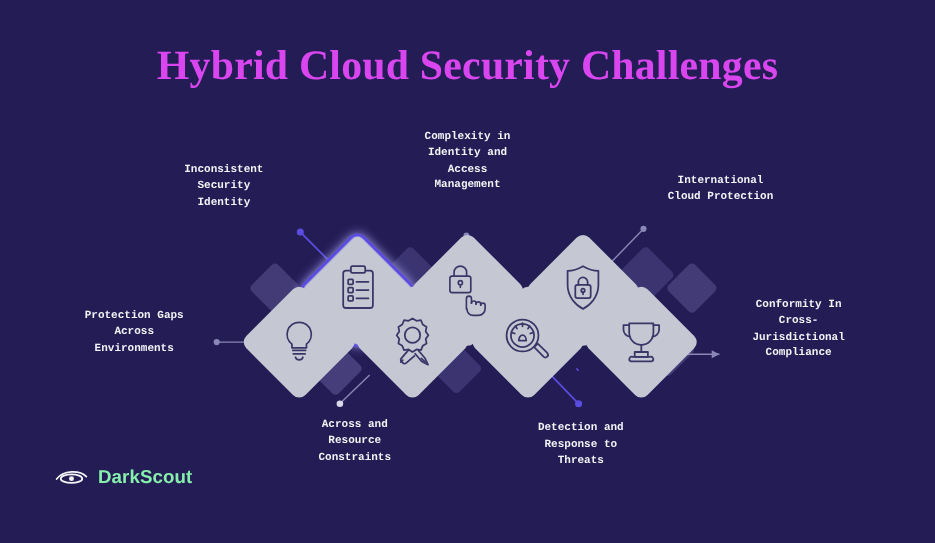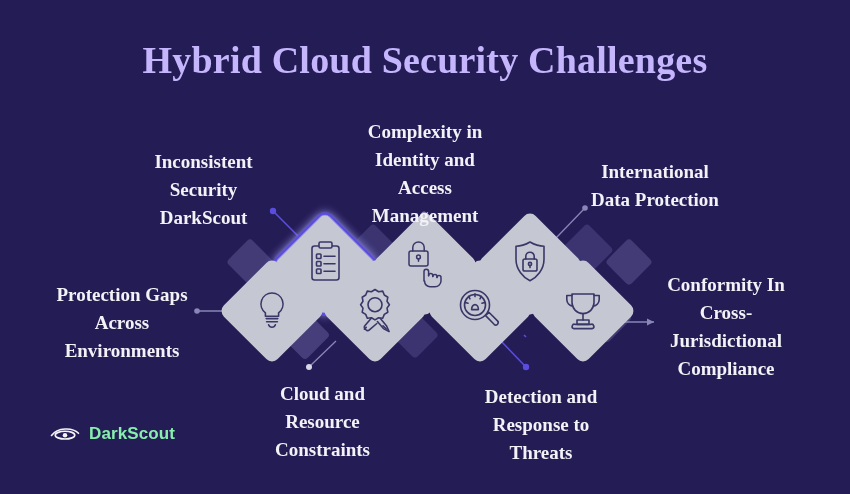--- a/index.html
+++ b/index.html
@@ -29,51 +29,51 @@
   #page-title {
     position: absolute;
     left: 0;
     top: 38px;
     width: 850px;
     text-align: center;
     font-family: "Liberation Serif", "DejaVu Serif", serif;
     font-weight: bold;
     font-size: 38px;
     letter-spacing: 0.2px;
-    color: #c4b5fd;
+    color: #d946ef;
     white-space: nowrap;
   }
 
   
   #diagram-layer {
     position: absolute;
     left: 0; top: 0;
     width: 850px;
     height: 494px;
   }
 
   
   .label {
     position: absolute;
     color: #f2f2f7;
-    font-family: Liberation Serif, serif;
+    font-family: Liberation Mono, monospace;
     font-weight: bold;
-    font-size: 19px;
+    font-size: 10px;
     line-height: 1.48;
     text-align: center;
     white-space: pre-line;
   }
 
   #label-visibility   { left: 22px;  top: 281px; width: 200px; }
   #label-inconsistent { left: 116px; top: 148px; width: 175px; }
   #label-complexity   { left: 340px; top: 118px; width: 170px; }
   #label-international{ left: 560px; top: 158px; width: 190px; }
   #label-conformity   { left: 628px; top: 271px; width: 196px; }
   #label-skills       { left: 240px; top: 380px; width: 165px; }
-  #label-detection    { left: 456px; top: 383px; width: 170px; }
+  #label-detection    { left: 443px; top: 383px; width: 170px; }
 
   
   #logo {
     position: absolute;
     left: 50px;
     top: 424px;
     display: flex;
     align-items: center;
     gap: 9px;
   }
@@ -245,37 +245,37 @@
     </g>
 
   </svg>
 
   <div class="label" id="label-visibility">Protection Gaps
 Across
 Environments</div>
 
   <div class="label" id="label-inconsistent">Inconsistent
 Security
-DarkScout</div>
-
-  <div class="label" id="label-skills">Cloud and
+Identity</div>
+
+  <div class="label" id="label-skills">Across and
 Resource
 Constraints</div>
 
   <div class="label" id="label-complexity">Complexity in
 Identity and
 Access
 Management</div>
 
   <div class="label" id="label-detection">Detection and
 Response to
 Threats</div>
 
   <div class="label" id="label-international">International
-Data Protection</div>
+Cloud Protection</div>
 
   <div class="label" id="label-conformity">Conformity In
 Cross-
 Jurisdictional
 Compliance</div>
 
   <div id="logo">
     <svg id="logo-mark" viewBox="0 0 40 26" xmlns="http://www.w3.org/2000/svg">
       <path d="M2 15 C10 4 30 4 38 12" fill="none" stroke="#f4f4f8" stroke-width="2.2" stroke-linecap="round"></path>
       <ellipse cx="20" cy="14.5" rx="13" ry="5.2" fill="none" stroke="#f4f4f8" stroke-width="2.2"></ellipse>

